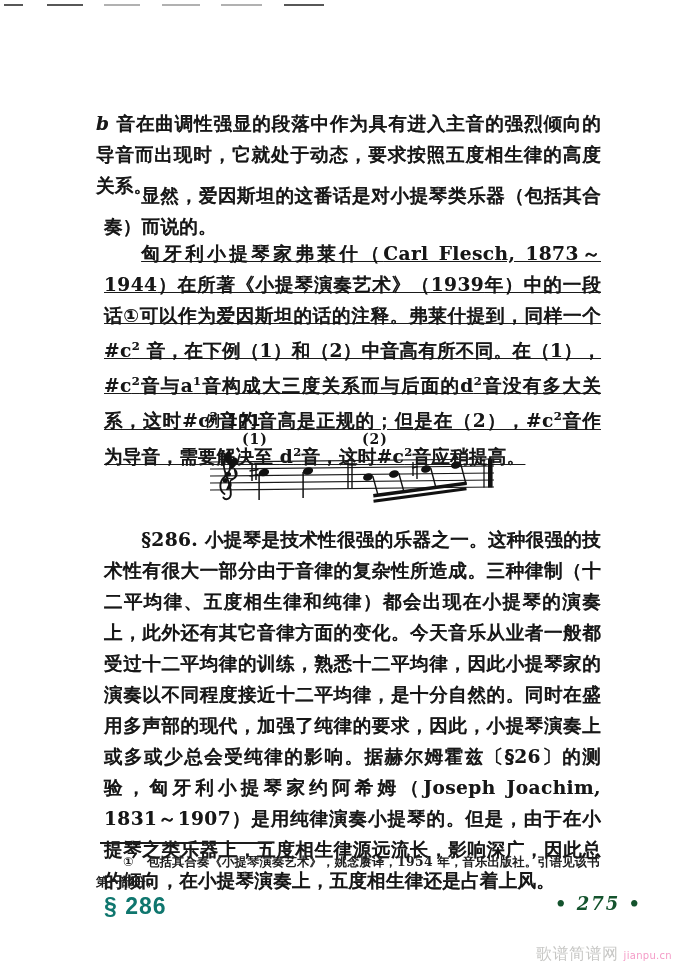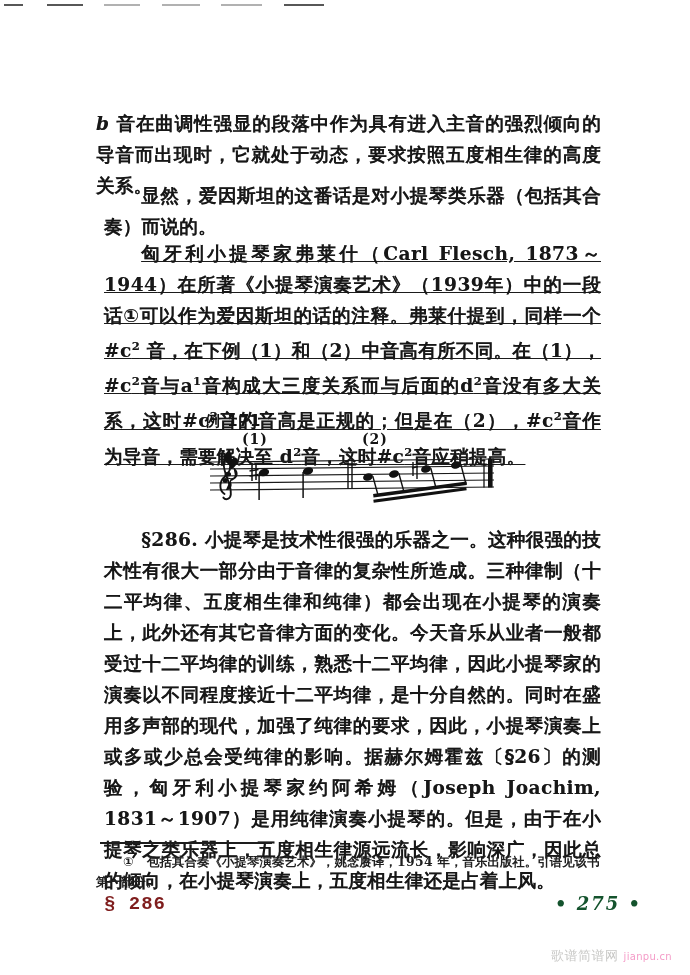--- a/index.html
+++ b/index.html
@@ -138,25 +138,25 @@
     line-height: 20px;
     color: #202020;
     letter-spacing: .1px;
   }
   #footnote p.fn-first { text-indent: 2.2em; }
 
   
   #section-marker {
     position: absolute;
     left: 104px; top: 893px;
-    font-family: Liberation Mono, monospace;
-    font-weight: bold;
-    font-size: 19px;
+    font-family: Liberation Sans, sans-serif;
+    font-weight: bold;
+    font-size: 23px;
     letter-spacing: 1px;
-    color: #7f1d1d;
+    color: #0f766e;
   }
   #page-number {
     position: absolute;
     right: 48px; top: 893px;
     font-family: "DejaVu Serif", serif;
     font-weight: bold;
     font-style: italic;
     font-size: 18px;
     letter-spacing: 2px;
     color: #14532d;
@@ -166,21 +166,21 @@
   #watermark {
     position: absolute;
     right: 18px; bottom: 10px;
     display: flex;
     align-items: baseline;
     gap: 5px;
     opacity: .55;
   }
   #watermark .wm-cn {
     font-family: "DejaVu Sans", sans-serif;
-    font-size: 13px;
+    font-size: 16px;
     color: #9a9a96;
     letter-spacing: .5px;
   }
   #watermark .wm-url {
     font-family: "DejaVu Sans", sans-serif;
     font-size: 10px;
     color: #ec4899;
     letter-spacing: .3px;
   }
 </style>

